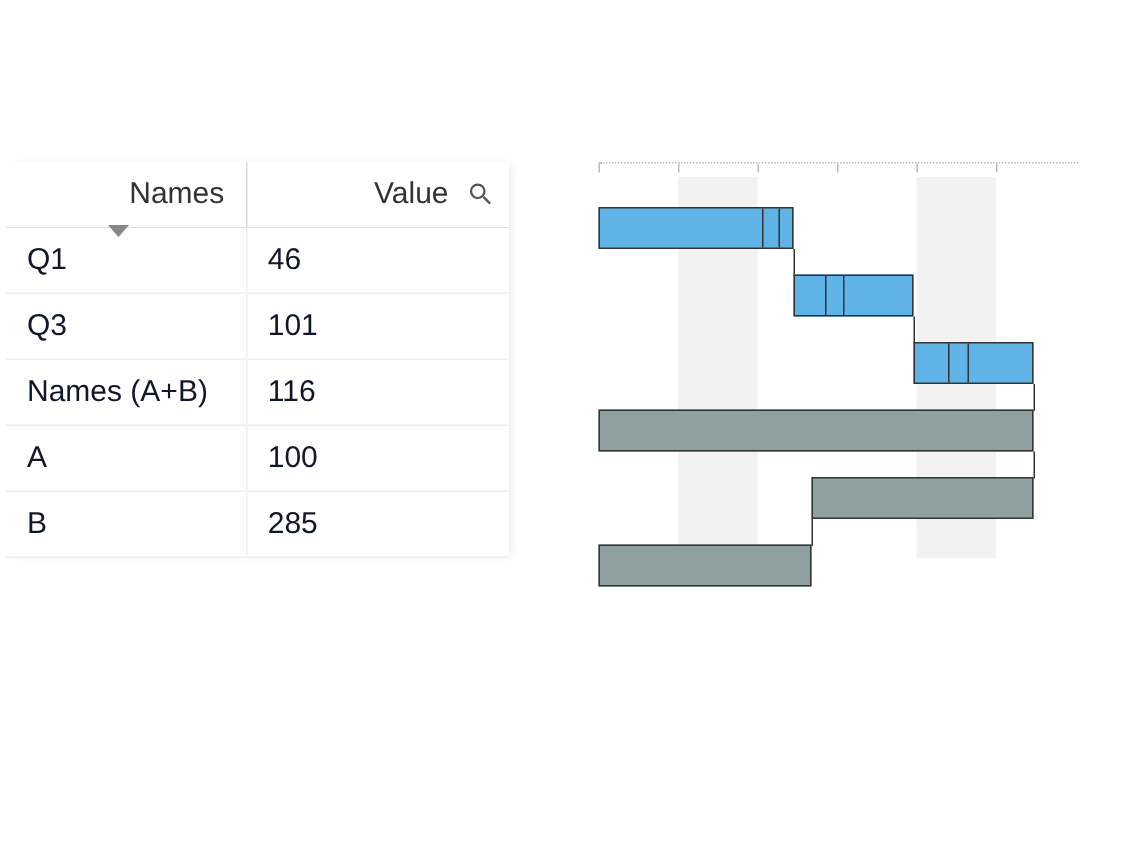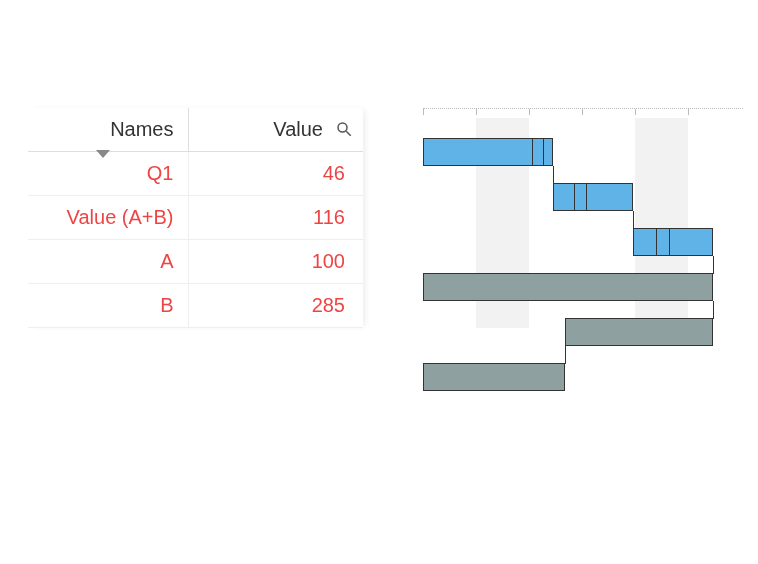--- a/index.html
+++ b/index.html
@@ -7,21 +7,21 @@
     font-family: -apple-system, BlinkMacSystemFont, "Segoe UI", Arial, sans-serif;
     background: #fff;
     width: 758px;
     height: 564px;
     position: relative;
   }
   .container {
     display: flex;
     position: absolute;
     top: 108px;
-    left: 28px;
+    left: 4px;
     gap: 60px;
   }
   .table-wrap {
     width: 335px;
   }
   table {
     border-collapse: collapse;
     width: 100%;
   }
   th {
@@ -49,23 +49,22 @@
     left: 68px;
     top: 42px;
     width: 0; height: 0;
     border-left: 7px solid transparent;
     border-right: 7px solid transparent;
     border-top: 8px solid #888;
     z-index: 2;
   }
   td {
     font-size: 20px;
-    color: #ef4444;
+    color: #0f172a;
     padding: 10px 14px;
-    text-align: right;
     border-bottom: 1px solid #eee;
   }
   td.names-cell { border-right: 1px solid #eee; width: 160px; }
   td.value-cell { padding-right: 18px; }
   tbody tr:first-child td { border-top: 1px solid #ccc; }
   tbody tr:last-child td { border-bottom: 1px solid #eee; }
   tbody { }
   .shade-col {
     box-shadow: 4px 0 6px -2px rgba(0,0,0,0.08);
   }
@@ -144,21 +143,25 @@
             </span>
           </th>
         </tr>
       </thead>
       <tbody>
         <tr>
           <td class="names-cell">Q1</td>
           <td class="value-cell">46</td>
         </tr>
         <tr>
-          <td class="names-cell">Value (A+B)</td>
+          <td class="names-cell">Q3</td>
+          <td class="value-cell">101</td>
+        </tr>
+        <tr>
+          <td class="names-cell">Names (A+B)</td>
           <td class="value-cell">116</td>
         </tr>
         <tr>
           <td class="names-cell">A</td>
           <td class="value-cell">100</td>
         </tr>
         <tr>
           <td class="names-cell">B</td>
           <td class="value-cell">285</td>
         </tr>

